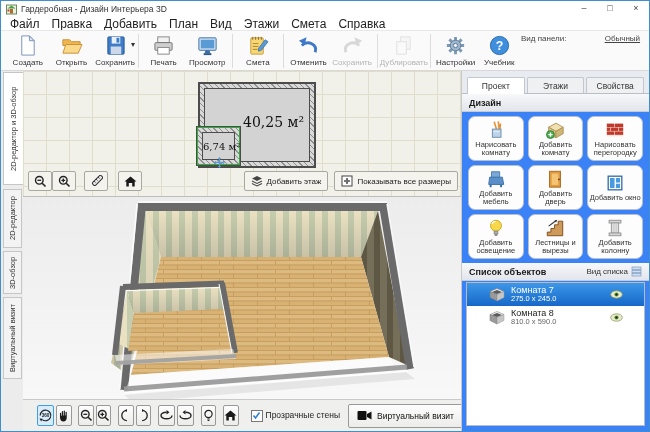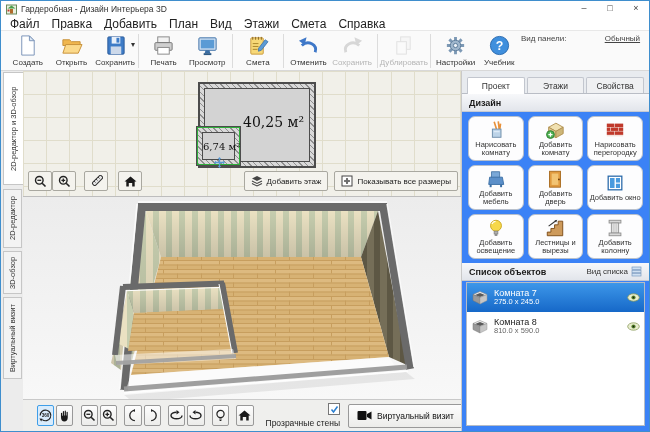--- a/index.html
+++ b/index.html
@@ -46,36 +46,36 @@
   .planbtns-r{position:absolute;right:5px;bottom:5px;display:flex;gap:6px;}
   .pbtn-wide{height:20px;padding:0 6px;background:#f4f3ee;border:1px solid #a9a8a0;border-radius:2px;display:flex;align-items:center;gap:4px;font-size:8px;color:#222;box-sizing:border-box;white-space:nowrap;}
   
   .view3d{position:absolute;top:126px;left:0;right:0;bottom:32px;background:linear-gradient(#ececec,#f8f8f8);}
   .view3d svg{position:absolute;inset:0;}
   
   .bottombar{position:absolute;left:0;right:0;bottom:0;height:32px;background:#efefed;border-top:1px solid #c9c9c9;display:flex;align-items:center;padding-left:14px;box-sizing:border-box;}
   .bbtn{width:25px;height:21px;background:linear-gradient(#fdfdfd,#ececea);border:1px solid #999;border-radius:2px;display:flex;align-items:center;justify-content:center;box-sizing:border-box;margin-right:2px;}
   .bbtn.active{border-color:#3f9ee8;background:#d9ecfc;}
   .bgap{width:8px;}
-  .chkrow{display:flex;align-items:flex-end;gap:3px;margin-left:10px;flex-direction:column;}
+  .chkrow{display:flex;align-items:flex-start;gap:3px;margin-left:10px;}
   .chk{width:10px;height:10px;background:#fff;border:1px solid #777;display:flex;align-items:center;justify-content:center;}
   .chklabel{font-size:8.5px;color:#222;white-space:nowrap;}
   .vvbtn{margin-left:8px;height:22px;padding:0 8px;background:linear-gradient(#fdfdfd,#ececea);border:1px solid #999;border-radius:2px;display:flex;align-items:center;gap:5px;font-size:8.5px;color:#111;white-space:nowrap;}
   
   .rpanel{position:absolute;right:0;top:70px;width:188px;bottom:0;background:#3b82f6;border-left:1px solid #c9c9c9;box-sizing:border-box;}
   .rtabs{height:23px;background:#e8ebef;display:flex;align-items:flex-end;padding:3px 5px 0;gap:2px;border-bottom:1px solid #b9bdc5;box-sizing:border-box;}
   .rtab{flex:1;text-align:center;font-size:8.5px;color:#333;padding:3px 0 2px;background:#eff0f2;border:1px solid #c2c6ce;border-bottom:none;border-radius:2px 2px 0 0;}
   .rtab.active{background:#fff;padding-bottom:3px;margin-bottom:-1px;}
   .sect-header{height:17px;display:flex;align-items:center;padding:0 7px;background:linear-gradient(#f7f8fa,#e2e5eb);border-bottom:1px solid #c6cad2;font-size:9px;font-weight:bold;color:#1a1a1a;}
   .sect-header .right{margin-left:auto;font-weight:normal;font-size:8px;color:#333;display:flex;align-items:center;gap:3px;}
   .design-grid{display:grid;grid-template-columns:repeat(3,1fr);gap:4px;padding:4px 6px;}
   .dbtn{background:#fdfdfe;border:1px solid #b8c0cc;border-radius:7px;height:45px;display:flex;flex-direction:column;align-items:center;justify-content:center;gap:1px;padding:1px;box-sizing:border-box;}
   .dbtn .cap{font-size:7.5px;line-height:1.1;text-align:center;color:#333;}
   .listbox{position:absolute;left:4px;right:4px;top:211px;bottom:5px;background:#fff;border:1px solid #b6bcc6;overflow:hidden;}
-  .litem{height:29px;display:flex;align-items:center;padding:0 4px;gap:5px;}
+  .litem{height:23px;display:flex;align-items:center;padding:0 21px;gap:5px;}
   .litem.selected{background:linear-gradient(#3d97e9,#1668c8);}
   .litem .txt{display:flex;flex-direction:column;line-height:1.15;}
   .litem .nm{font-size:9px;color:#222;}
   .litem .sz{font-size:7.5px;color:#666;}
   .litem.selected .nm,.litem.selected .sz{color:#fff;}
   .litem .eye{margin-left:auto;}
 </style>
 </head>
 <body>
 

